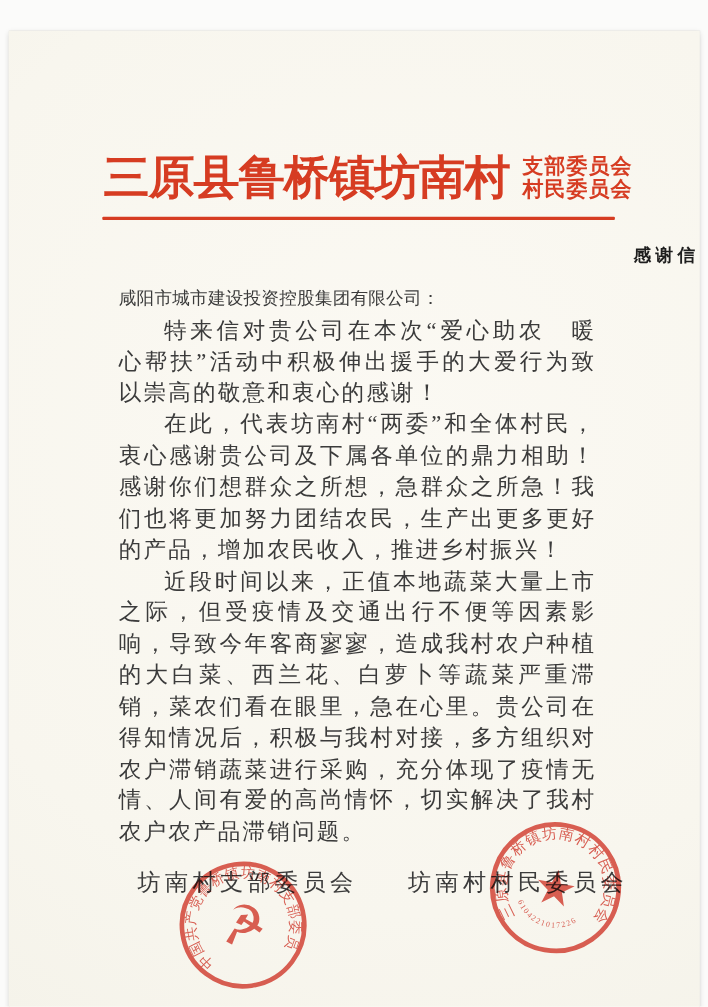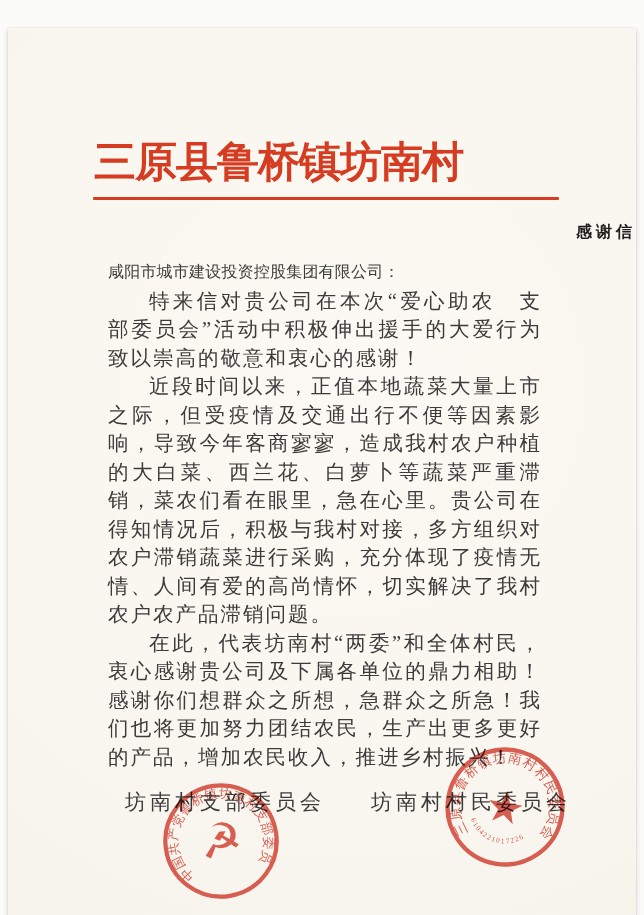--- a/index.html
+++ b/index.html
@@ -82,30 +82,34 @@
   .stamp .emblem{font-family:"DejaVu Sans",sans-serif;}
 </style>
 </head>
 <body>
 
 <div class="page">
   <div class="paper">
 
     <div class="letterhead">
       <div class="org-main">三原县鲁桥镇坊南村</div>
+      <div class="org-sub">
+        <span>支部委员会</span>
+        <span>村民委员会</span>
+      </div>
     </div>
     <div class="red-line"></div>
 
     <div class="doc-title">感谢信</div>
 
     <div class="letter-body">
       <div class="salutation">咸阳市城市建设投资控股集团有限公司：</div>
-      <p>特来信对贵公司在本次“爱心助农　支部委员会”活动中积极伸出援手的大爱行为致以崇高的敬意和衷心的感谢！</p>
+      <p>特来信对贵公司在本次“爱心助农　暖心帮扶”活动中积极伸出援手的大爱行为致以崇高的敬意和衷心的感谢！</p>
+      <p>在此，代表坊南村“两委”和全体村民，衷心感谢贵公司及下属各单位的鼎力相助！感谢你们想群众之所想，急群众之所急！我们也将更加努力团结农民，生产出更多更好的产品，增加农民收入，推进乡村振兴！</p>
       <p>近段时间以来，正值本地蔬菜大量上市之际，但受疫情及交通出行不便等因素影响，导致今年客商寥寥，造成我村农户种植的大白菜、西兰花、白萝卜等蔬菜严重滞销，菜农们看在眼里，急在心里。贵公司在得知情况后，积极与我村对接，多方组织对农户滞销蔬菜进行采购，充分体现了疫情无情、人间有爱的高尚情怀，切实解决了我村农户农产品滞销问题。</p>
-      <p>在此，代表坊南村“两委”和全体村民，衷心感谢贵公司及下属各单位的鼎力相助！感谢你们想群众之所想，急群众之所急！我们也将更加努力团结农民，生产出更多更好的产品，增加农民收入，推进乡村振兴！</p>
     </div>
 
     <div class="sig sig-left">坊南村支部委员会</div>
     <div class="sig sig-right">坊南村村民委员会</div>
 
     <svg class="stamp stamp-party" viewBox="0 0 140 140">
       <circle class="ring" cx="70" cy="70" r="59"></circle>
       <path id="partyArc" d="M 37.5 102.5 A 46 46 0 1 1 102.5 102.5" fill="none"></path>
       <text font-size="13.5" letter-spacing="0.5">
         <textPath href="#partyArc">中国共产党鲁桥镇坊南村支部委员会</textPath>

